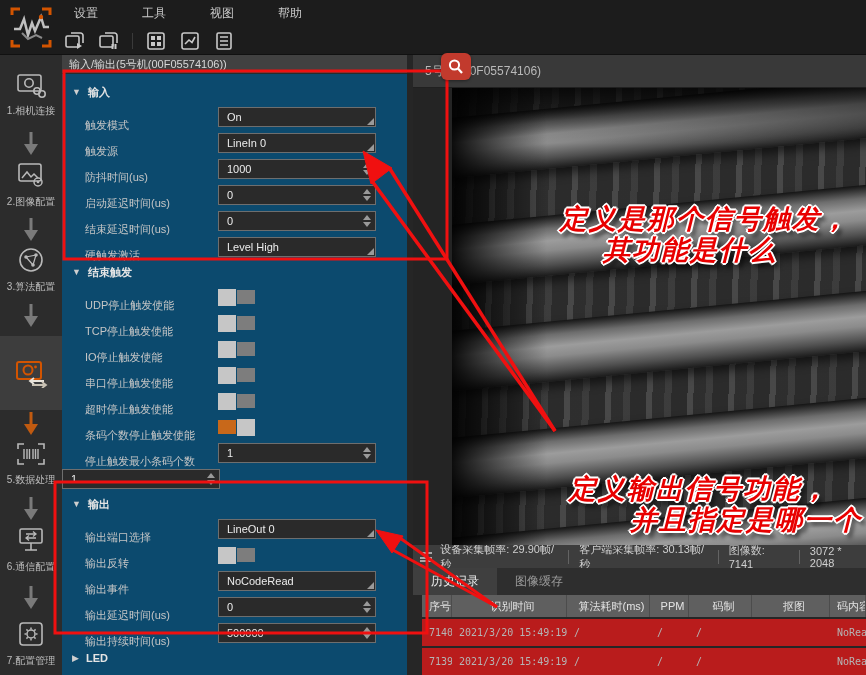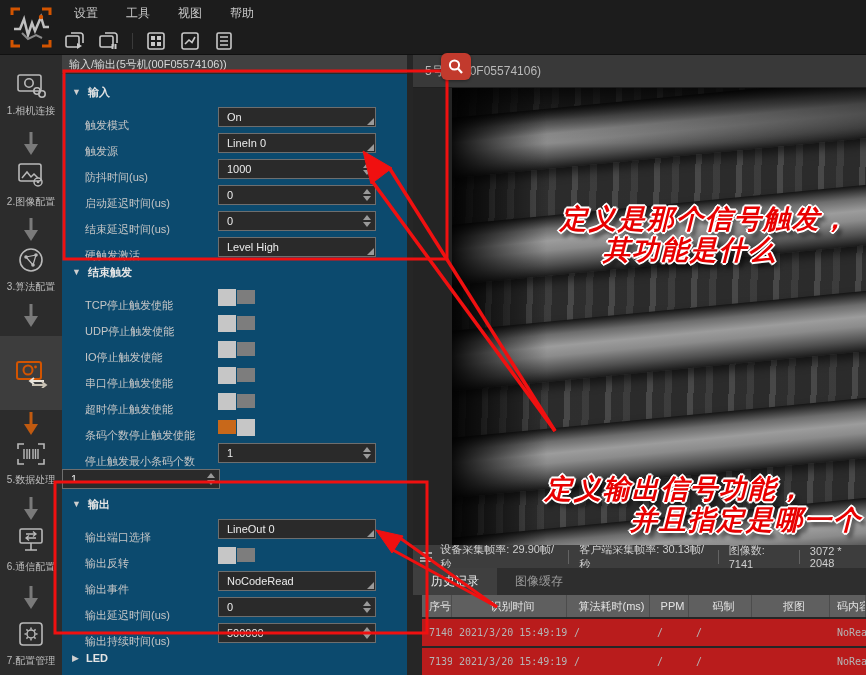--- a/index.html
+++ b/index.html
@@ -4,21 +4,21 @@
 <style>
   * { margin:0; padding:0; box-sizing:border-box; }
   html,body { width:866px; height:675px; background:#1f1f1f; overflow:hidden;
     font-family:"Liberation Sans","DejaVu Sans",sans-serif; }
   .abs { position:absolute; }
   #stage { position:relative; width:866px; height:675px; background:#262626; }
 
   
   #topbar { left:0; top:0; width:866px; height:55px; background:#1c1c1c; border-bottom:1px solid #111; z-index:5;}
   #logo { left:8px; top:5px; width:46px; height:45px; }
-  #menubar { left:62px; top:0; height:27px; display:flex; align-items:center; gap:4px; }
+  #menubar { left:62px; top:0; height:27px; display:flex; align-items:center; gap:20px; }
   .menu-item { color:#c9c9c9; font-size:12px; padding:4px 12px; cursor:default; }
   #toolbar { left:62px; top:27px; height:28px; display:flex; align-items:center; gap:8px; }
   .tbtn { width:26px; height:22px; display:flex; align-items:center; justify-content:center; }
   .tsep { width:1px; height:16px; background:#3a3a3a; margin:0 2px; }
 
   
   #sidebar { left:0; top:55px; width:62px; height:620px; background:#2c2c2c; z-index:4; }
   .sb-step { position:absolute; left:0; width:62px; text-align:center; }
   .sb-step .lbl { display:block; font-size:10px; color:#bdbdbd; margin-top:2px; }
   .sb-active { position:absolute; left:0; width:62px; height:74px; background:#3d3d3d; display:flex; align-items:center; justify-content:center; }
@@ -65,21 +65,21 @@
      border-radius:28px/18px;
      background: linear-gradient(to bottom,#141414 0,#6d6d6d 22%,#9c9c9c 42%,#8b8b8b 58%,#4f4f4f 82%,#1b1b1b 100%);
      box-shadow: 0 6px 10px rgba(0,0,0,.55); }
   .annot { position:absolute; z-index:6; color:#e80000; font-weight:bold; font-style:italic;
      font-size:27px; letter-spacing:2px; line-height:31px; text-align:right; white-space:nowrap;
      text-shadow:-2px 0 0 #fff, 2px 0 0 #fff, 0 -2px 0 #fff, 0 2px 0 #fff,
        -1px -1px 0 #fff, 1px 1px 0 #fff, -1px 1px 0 #fff, 1px -1px 0 #fff, 4px 5px 4px rgba(0,0,0,.65); }
   #note1 { left:70px; top:116px; width:328px; }
   #note1 .l2 { margin-right:73px; }
   #note2 { left:58px; top:386px; width:352px; }
-  #note2 .l1 { margin-right:56px;font-style:italic; }
+  #note2 .l1 { margin-right:32px;font-style:italic; }
 
   #cam-status { position:absolute; left:0; top:490px; width:453px; height:23px; background:#3d3d3d;
      display:flex; align-items:center; color:#cfcfcf; font-size:11px; }
   #cam-status .ssep { width:1px; height:14px; background:#636363; margin:0 10px; }
   .list-icon { width:13px; height:10px; margin:0 8px 0 7px; border-top:2px solid #a8a8a8;
      border-bottom:2px solid #a8a8a8; background:linear-gradient(#3d3d3d 3px, #a8a8a8 3px, #a8a8a8 5px, #3d3d3d 5px); }
 
   #tabbar { position:absolute; left:0; top:513px; width:453px; height:27px; background:#2e2e2e; display:flex; }
   .tab { padding:0 18px; font-size:12px; line-height:27px; color:#9a9a9a; }
   .tab.active { background:#3f3f3f; color:#ededed; }
@@ -299,28 +299,28 @@
       <div class="srow">
         <span class="rlbl">硬触发激活</span>
         <div class="ctrl dd"><span>Level High</span></div>
       </div>
 
       <div class="sec-h">
         <span class="chev">▼</span>
         <span>结束触发</span>
       </div>
       <div class="srow">
+        <span class="rlbl">UDP停止触发使能</span>
+        <div class="toggle">
+            <span class="a"></span>
+            <span class="b"></span>
+          </div>
+      </div>
+      <div class="srow">
         <span class="rlbl">TCP停止触发使能</span>
-        <div class="toggle">
-            <span class="a"></span>
-            <span class="b"></span>
-          </div>
-      </div>
-      <div class="srow">
-        <span class="rlbl">UDP停止触发使能</span>
         <div class="toggle">
             <span class="a"></span>
             <span class="b"></span>
           </div>
       </div>
       <div class="srow">
         <span class="rlbl">IO停止触发使能</span>
         <div class="toggle">
             <span class="a"></span>
             <span class="b"></span>

